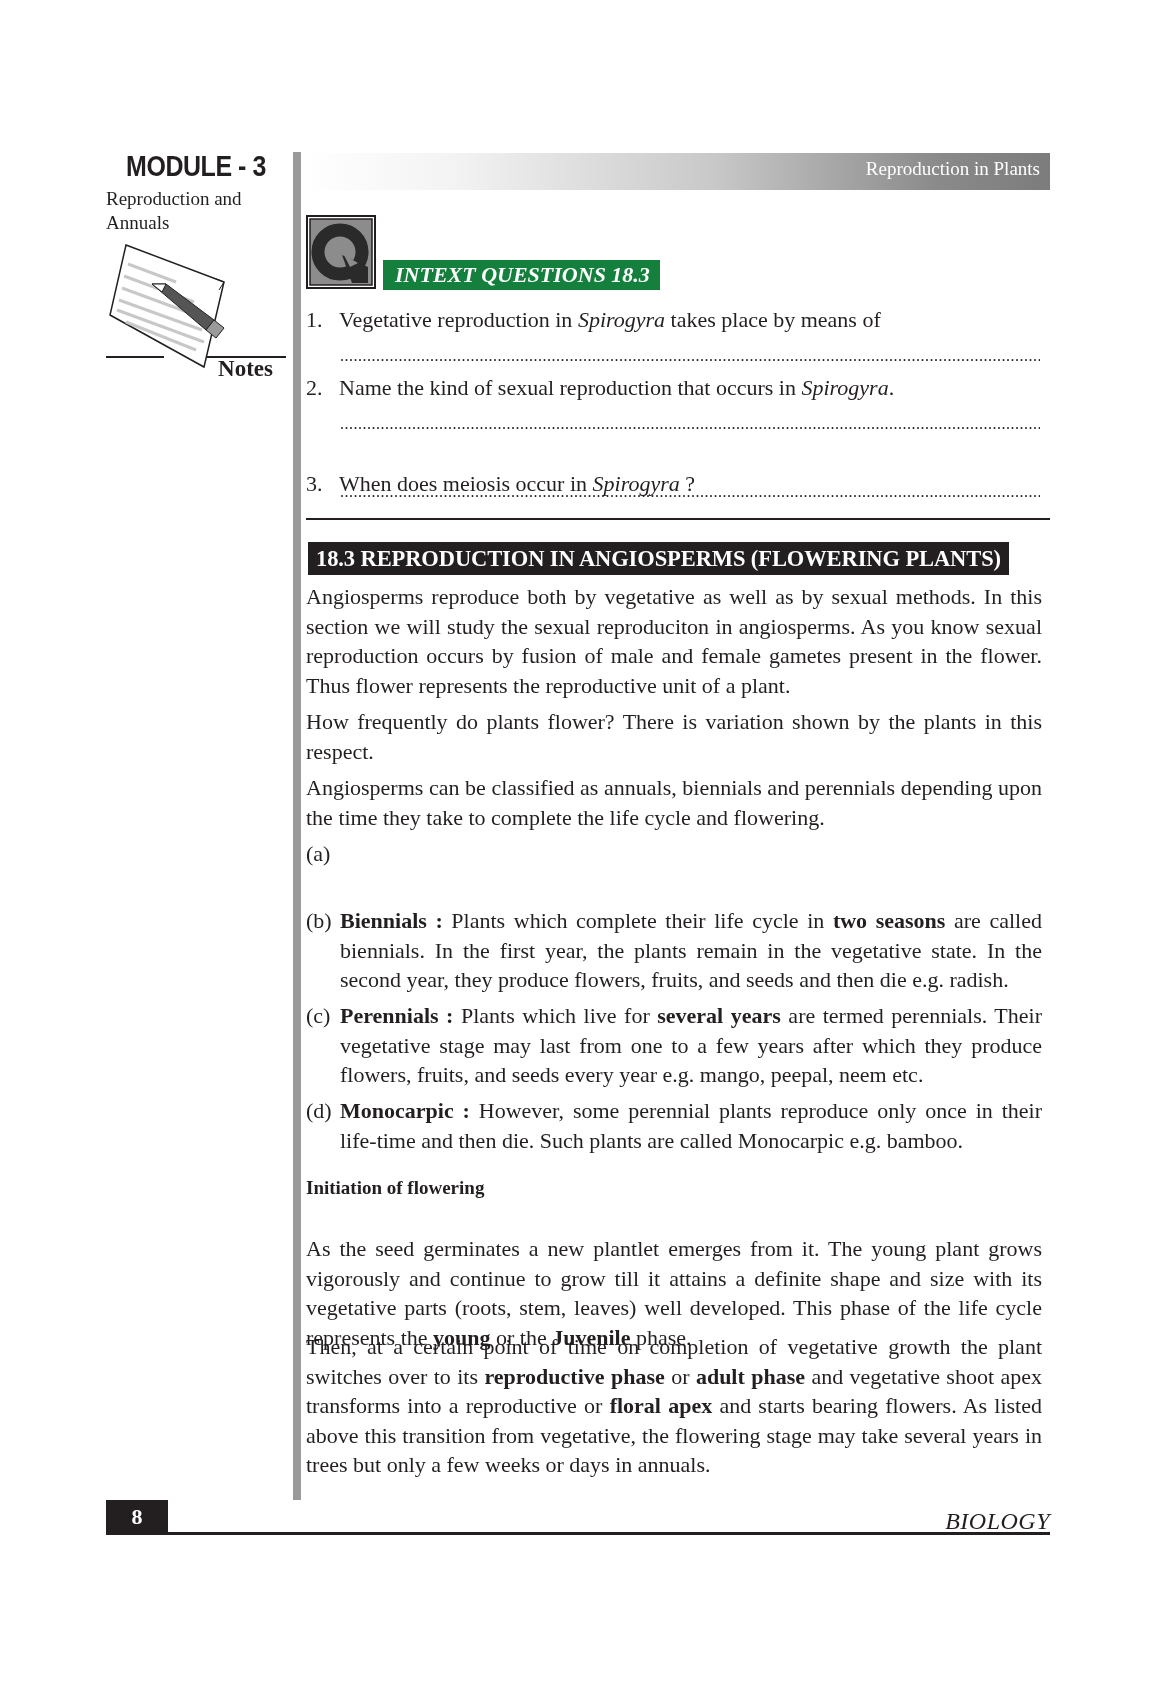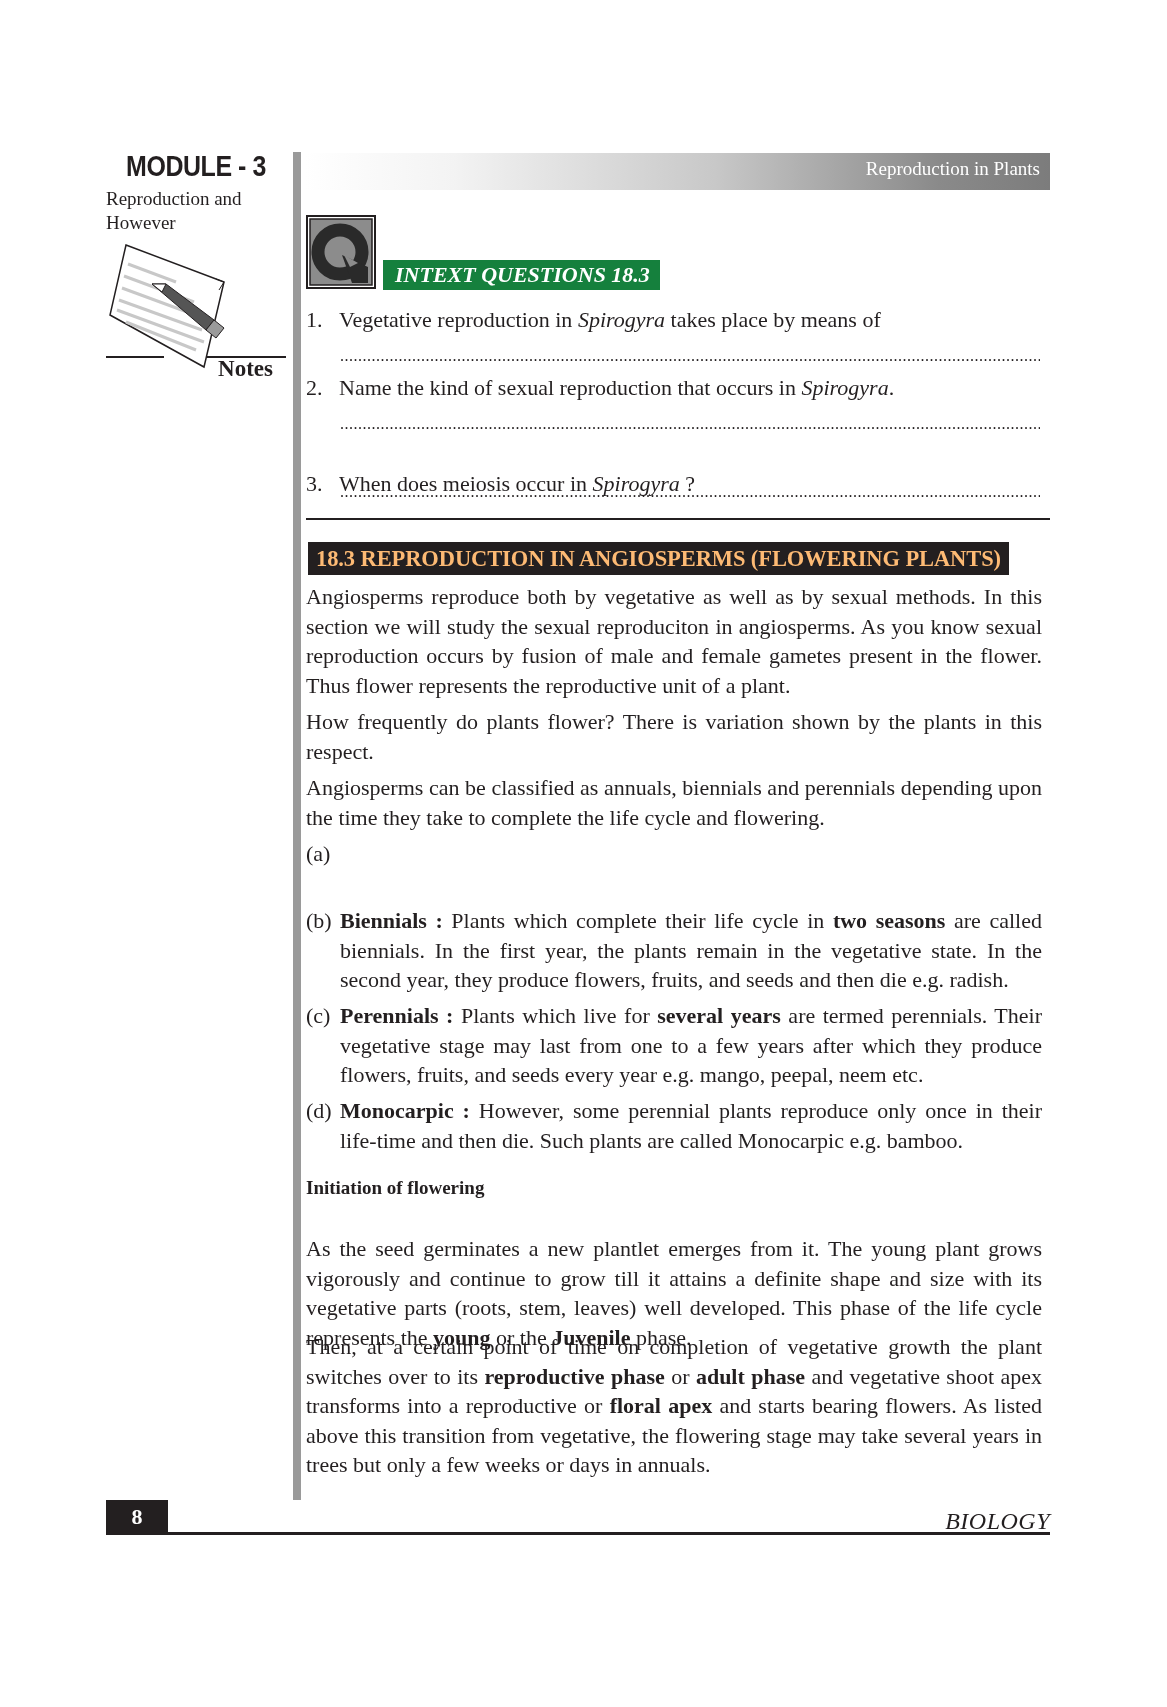--- a/index.html
+++ b/index.html
@@ -31,21 +31,21 @@
     background:#15803d; color:#fff; font-weight:bold; font-size:22px; line-height:30px;font-style:italic; }
 
   .q { position:absolute; left:306px; width:740px; font-size:22px; line-height:28px; }
   .q .num { display:inline-block; width:33px; }
   .dots { position:absolute; left:340px; width:700px; height:12px; overflow:hidden;
     font-size:16px; letter-spacing:0.5px; line-height:12px; color:#231f20; white-space:nowrap; }
 
   #hrule { left:306px; top:518px; width:744px; height:2px; background:#231f20; }
 
   #section-heading { left:308px; top:542px; height:33px; padding:0 8px;
-    background:#231f20; color:#fdba74; font-weight:bold; font-size:22.5px; line-height:33px;
+    background:#231f20; color:#ffffff; font-weight:bold; font-size:22.5px; line-height:33px;
     letter-spacing:-0.1px; white-space:nowrap; }
 
   .para { position:absolute; left:306px; width:736px; font-size:22px; line-height:29.6px;
     text-align:justify; }
   .item { position:absolute; left:306px; width:736px; font-size:22px; line-height:29.6px;
     text-align:justify; padding-left:34px; box-sizing:border-box; }
   .item .lbl { position:absolute; left:0; top:0; }
   b { font-weight:bold; }
   i { font-style:italic;font-family:Liberation Serif, serif; }
   #subheading { left:306px; top:1173px; font-weight:bold; font-size:19px; line-height:29.6px; }
@@ -55,21 +55,21 @@
     color:#fff; font-weight:bold; font-size:22px; text-align:center; line-height:34px; }
   #footer-rule { left:106px; top:1532px; width:944px; height:3px; background:#231f20; }
   #footer-subject { right:117px; top:1508px; font-weight:normal; font-style:italic; font-size:24px; letter-spacing:0.5px; }
 </style>
 </head>
 <body>
 
 <div id="module-title" class="abs">MODULE - 3</div>
 <div id="module-sub" class="abs">
   <div>Reproduction and</div>
-  <div>However</div>
+  <div>Annuals</div>
 </div>
 <div id="notes-icon" class="abs">
   <svg width="180" height="128" viewBox="0 0 180 128">
 
     <polygon points="20,3 118,40 98,125 4,73" fill="#fff" stroke="#231f20" stroke-width="1.5"></polygon>
     <polyline points="110,37 118,40 113,48" fill="none" stroke="#231f20" stroke-width="1"></polyline>
     <g stroke="#c8c8c8" stroke-width="3">
       <line x1="22" y1="22" x2="70" y2="40"></line>
       <line x1="18" y1="34" x2="88" y2="60"></line>
       <line x1="16" y1="46" x2="92" y2="74"></line>

